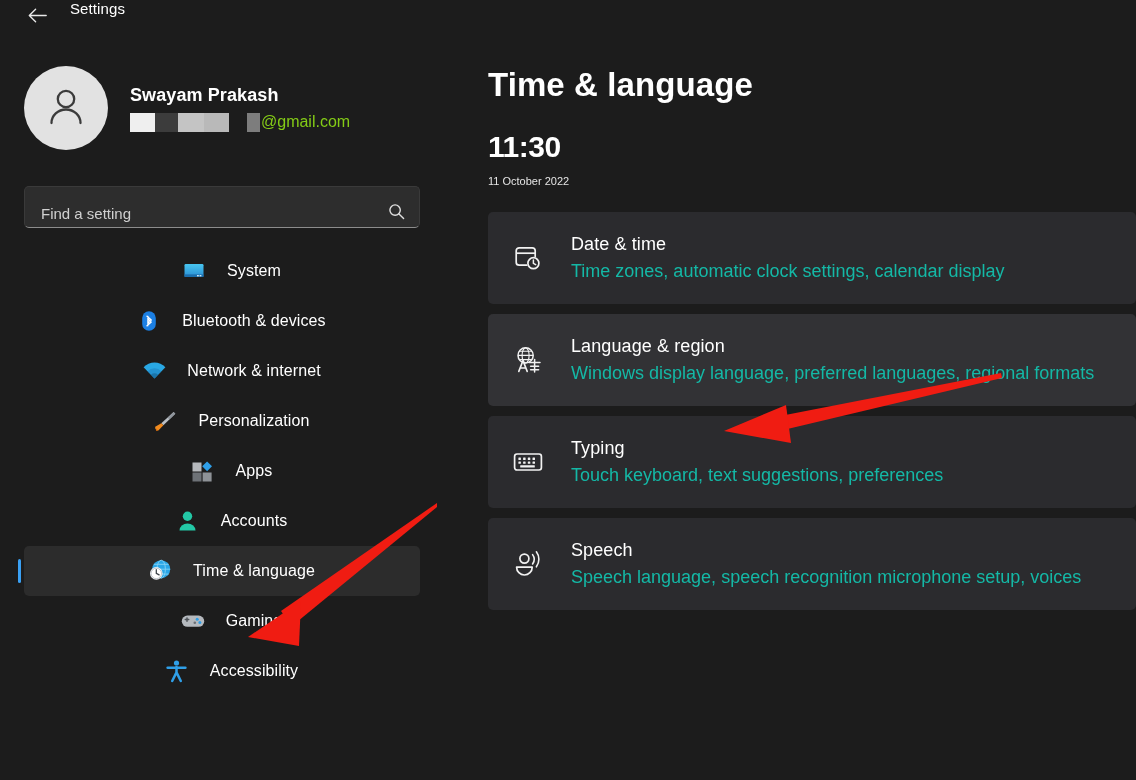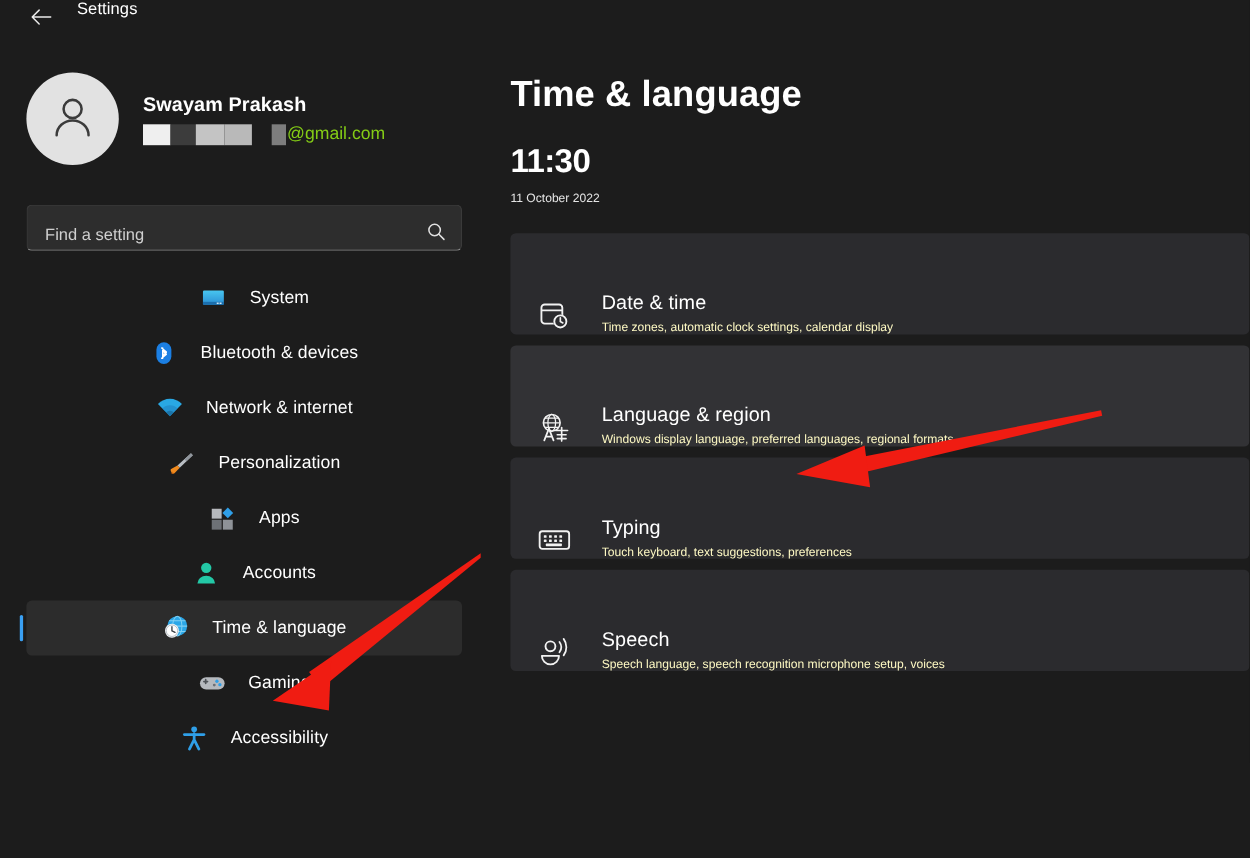--- a/index.html
+++ b/index.html
@@ -37,20 +37,21 @@
     color: #ffffff;
     font-size: 15px;
     letter-spacing: .1px;
   }
 
   
   .body {
     flex: 1 1 auto;
     display: flex;
     min-height: 0;
+    gap: 24px;
   }
 
   
   .sidebar {
     width: 446px;
     flex: 0 0 446px;
     padding-top: 14px;
     position: relative;
   }
   .account {
@@ -175,39 +176,39 @@
     margin-top: 13px;
   }
 
   .cards { margin-top: 25px; }
   .card {
     height: 92px;
     background: #2b2b2e;
     border-radius: 5px;
     margin-bottom: 10px;
     display: flex;
-    align-items: flex-end;
+    align-items: center;
     padding-left: 23px;
     cursor: pointer;
   }
   .card.hover { background: #323235; }
   .card-icon {
     width: 34px; height: 34px;
     flex: 0 0 34px;
     display: flex; align-items: center; justify-content: center;
   }
   .card-text { margin-left: 26px; }
   .card-title {
     color: #ffffff;
     font-size: 18px;
     letter-spacing: .1px;
   }
   .card-sub {
-    color: #fef9c3;
-    font-size: 11px;
+    color: #14b8a6;
+    font-size: 18px;
     margin-top: 6px;
   }
 
   
   .arrows {
     position: absolute;
     left: 0; top: 0;
     width: 1136px; height: 780px;
     pointer-events: none;
   }

